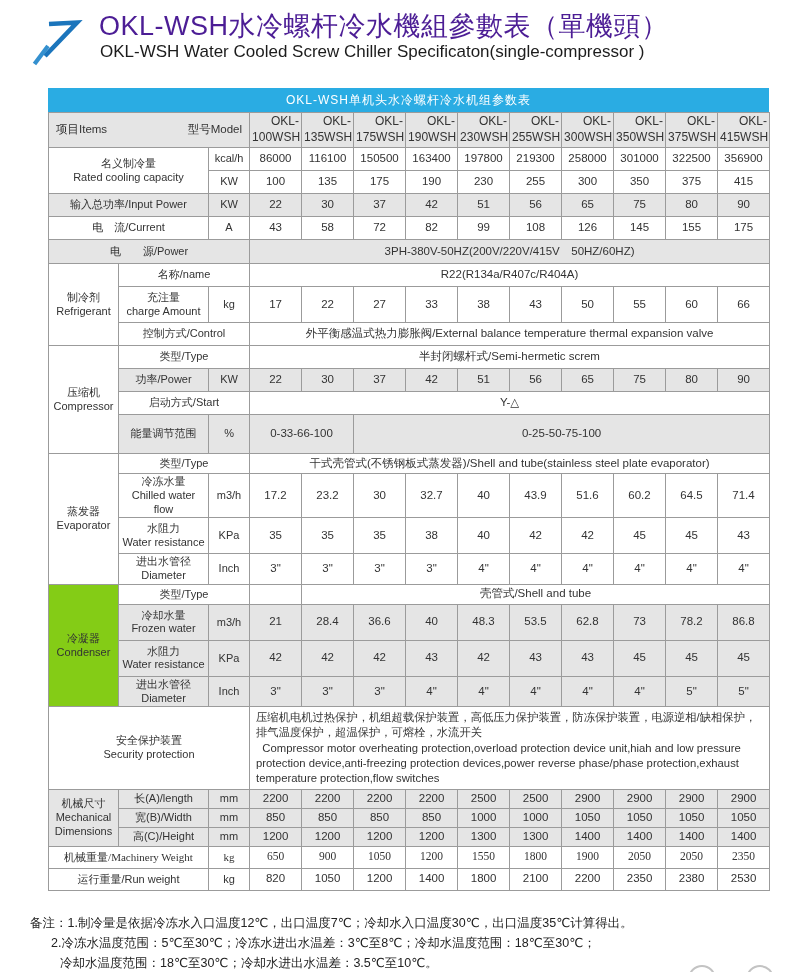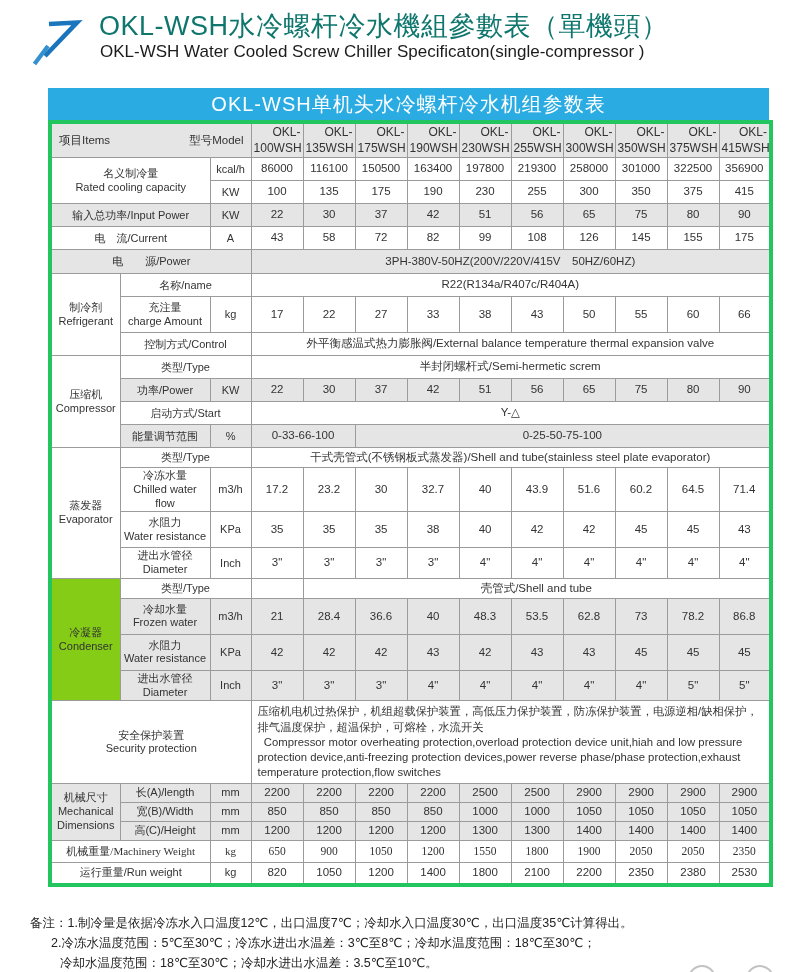--- a/index.html
+++ b/index.html
@@ -1,26 +1,26 @@
 <!DOCTYPE html>
 <html><head>
 <meta charset="utf-8">
 <style>
   html,body{margin:0;padding:0;background:#fff;}
   #page{position:relative;width:790px;height:972px;background:#ffffff;overflow:hidden;
         font-family:"Liberation Sans","DejaVu Sans",sans-serif;color:#2e2e2e;}
   
   #logo{position:absolute;left:30px;top:12px;width:58px;height:56px;}
-  #title-cn{position:absolute;left:99px;top:8px;font-size:27px;letter-spacing:0.5px;color:#0f766e;}
+  #title-cn{position:absolute;left:99px;top:8px;font-size:27px;letter-spacing:0.5px;color:#4c1d95;}
   #title-en{position:absolute;left:100px;top:42px;font-size:17px;color:#1c1c1c;}
   
   #tablewrap{position:absolute;left:48px;top:88px;width:721px;}
-  #caption{height:32px;background:#2AACE3;color:#fff;font-size:20px;display:flex;
+  #caption{height:24px;background:#2AACE3;color:#fff;font-size:12px;display:flex;
            align-items:center;justify-content:center;letter-spacing:1px;}
-  table{border-collapse:collapse;table-layout:fixed;width:721px;border:4px solid #22c55e;}
+  table{border-collapse:collapse;table-layout:fixed;width:721px;border:1px solid #22c55e;}
   td{border:1px solid #9b9b9b;text-align:center;vertical-align:middle;font-size:11.5px;
      color:#333;padding:1px 2px;overflow:hidden;line-height:1.2;}
   tr.g td{background:#e5e5e5;}
   td.bgG{background:#84cc16;}
   td.lbl{font-size:11px;}
   td.u{font-size:11px;}
   td.model div{font-size:12px;line-height:1.3;text-align:right;}
   td .gl{font-size:11px;line-height:1.25;}
   td.sec{text-align:left;font-size:11.3px;line-height:1.34;padding:3px 6px;}
   td.sec div{white-space:pre-wrap;}
@@ -228,21 +228,21 @@
             <td>56</td>
             <td>65</td>
             <td>75</td>
             <td>80</td>
             <td>90</td>
           </tr>
           <tr style="height: 23px;">
             <td colspan="2" class="lbl">启动方式/Start</td>
             <td colspan="10">Y-△</td>
           </tr>
-          <tr class="g" style="height: 23px;">
+          <tr class="g" style="height: 39px;">
             <td class="lbl">能量调节范围</td>
             <td class="u">%</td>
             <td colspan="2">0-33-66-100</td>
             <td colspan="8">0-25-50-75-100</td>
           </tr>
           <tr style="height: 20px;">
             <td rowspan="4">
               <div class="gl">蒸发器</div>
               <div class="gl">Evaporator</div>
             </td>

